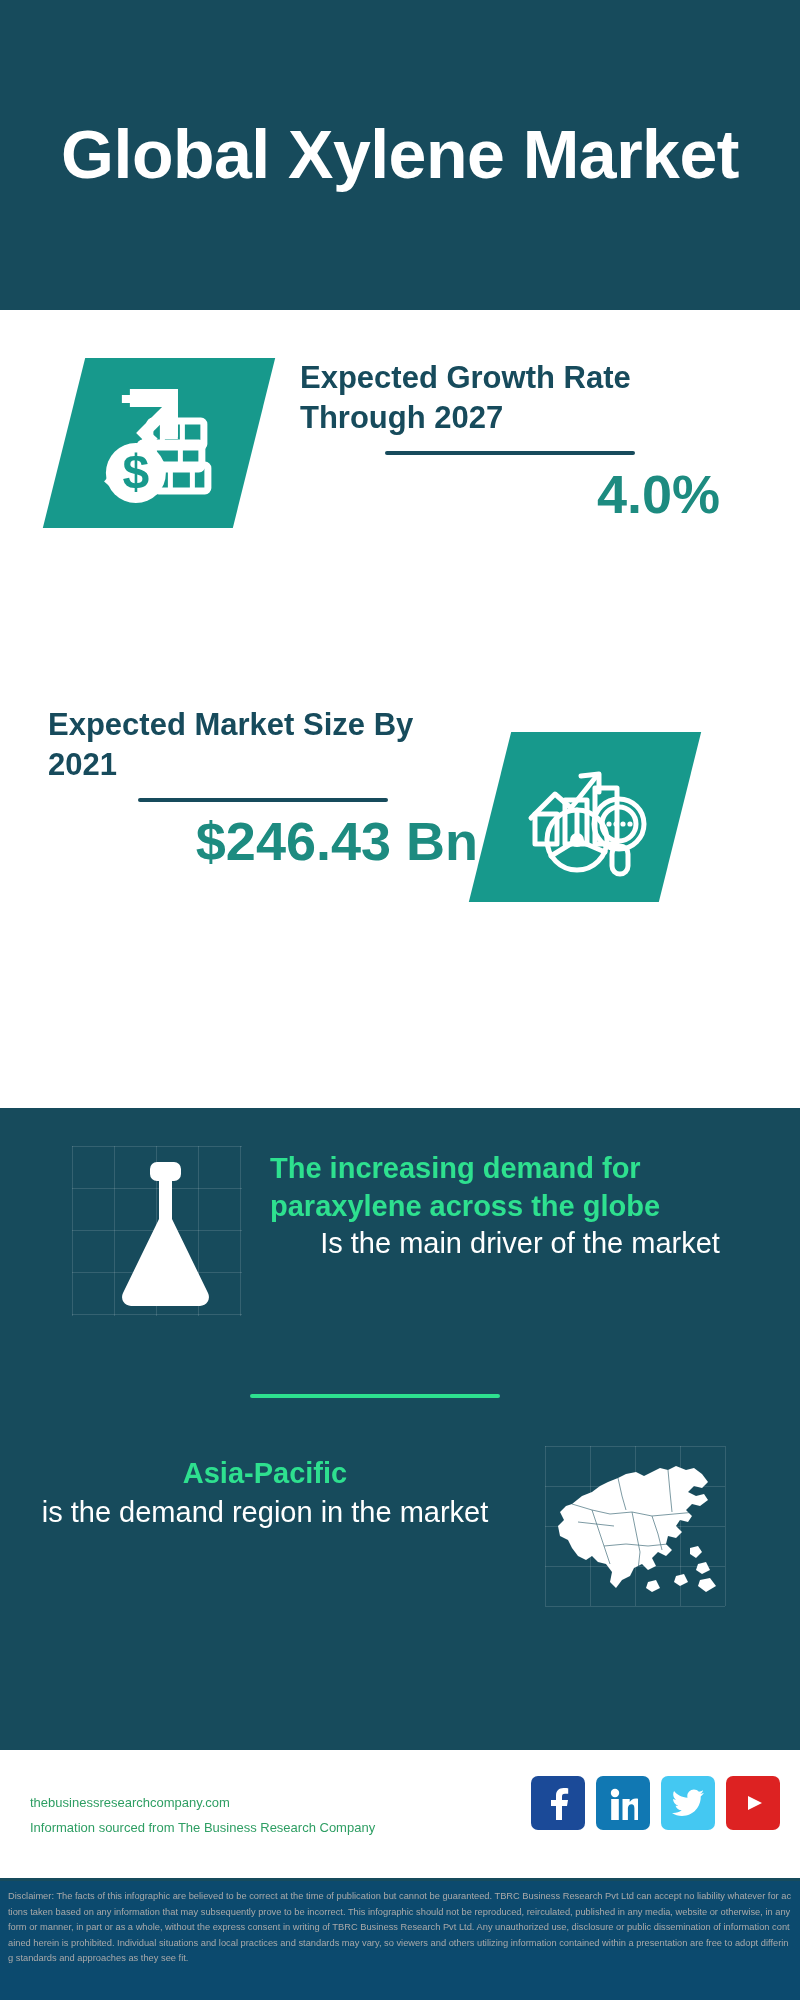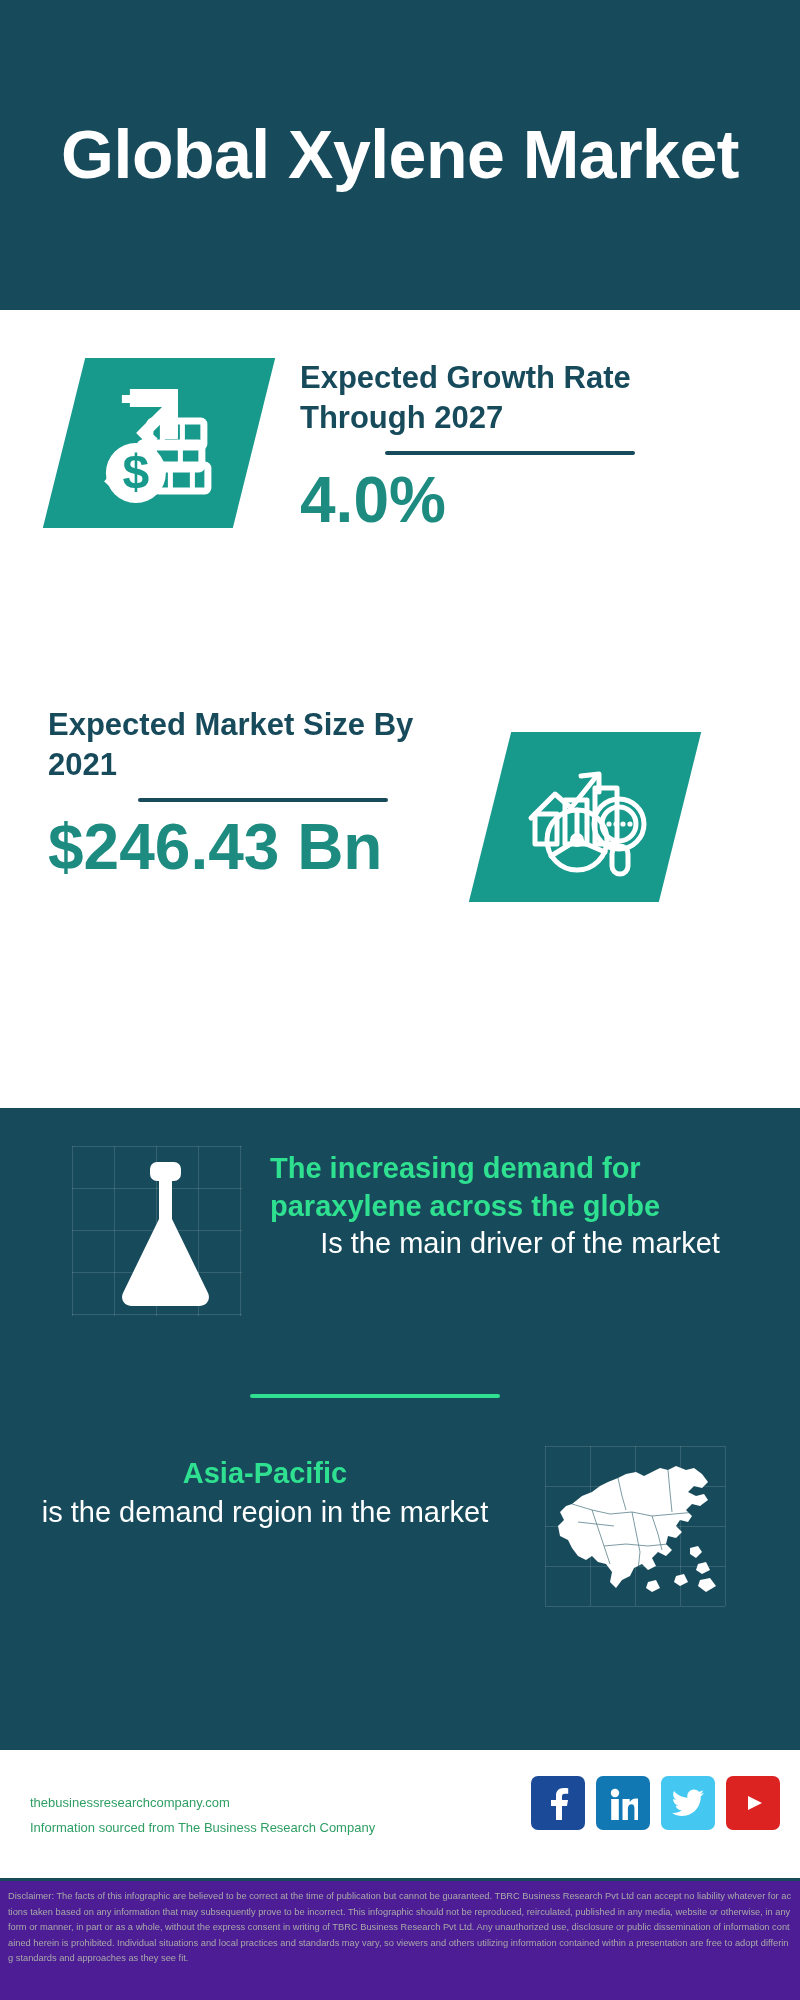--- a/index.html
+++ b/index.html
@@ -41,21 +41,21 @@
   .tile-inner { transform:skewX(14deg); display:flex; align-items:center; justify-content:center; }
 
   
   .stat-label {
     color:#174b5c; font-weight:bold; font-size:31px; line-height:1.28; text-align:left;
   }
   .stat-rule {
     height:4px; background:#174b5c; margin:14px auto 10px auto; border-radius:2px;
   }
   .stat-value {
-    color:#1d8b80; font-weight:bold; font-size:64px; line-height:1.1; text-align:left;
+    color:#1d8b80; font-weight:bold; font-size:54px; line-height:1.1; text-align:right;
   }
 
   
   .dark-body {
     position:absolute; left:0; top:1108px; width:800px; height:642px;
     background:#174b5c; overflow:hidden;
   }
   .skyline { position:absolute; left:0; top:0; width:800px; height:140px; }
 
   .grid-bg { position:absolute; }
@@ -90,21 +90,21 @@
     width:54px; height:54px; border-radius:7px;
     display:flex; align-items:center; justify-content:center;
   }
   .soc.fb { background:#1b4a98; }
   .soc.li { background:#1178b3; }
   .soc.tw { background:#44c8f2; }
   .soc.yt { background:#dd2222; }
 
   .disclaimer-wrap {
     position:absolute; left:0; top:1878px; width:800px; height:122px;
-    background:#4c1d95; border-top:3px solid #174b5c;
+    background:#0c4a6e; border-top:3px solid #174b5c;
   }
   .disclaimer {
     padding:8px 8px 0 8px;
     color:#a9a9a9; font-size:9.3px; line-height:1.68;
     text-align:left; word-break:break-all;
   }
 </style>
 </head>
 <body>
 

